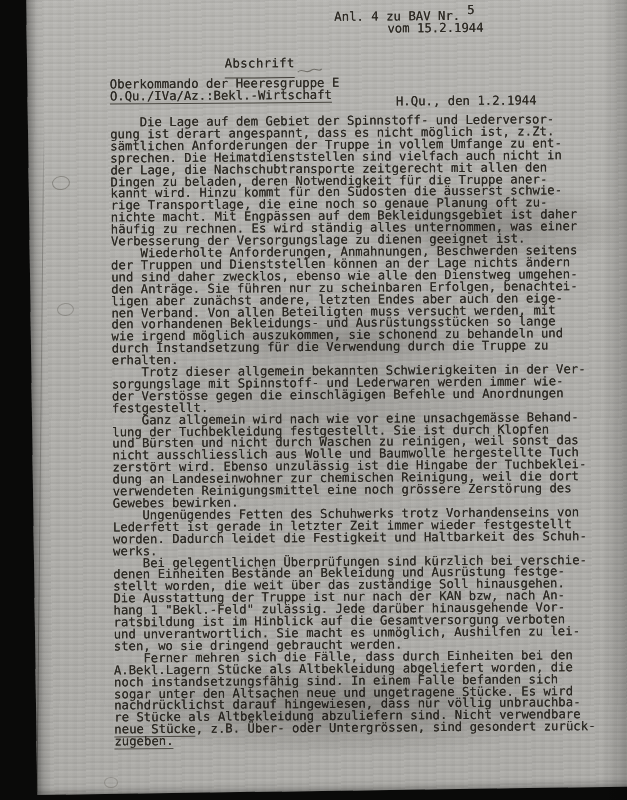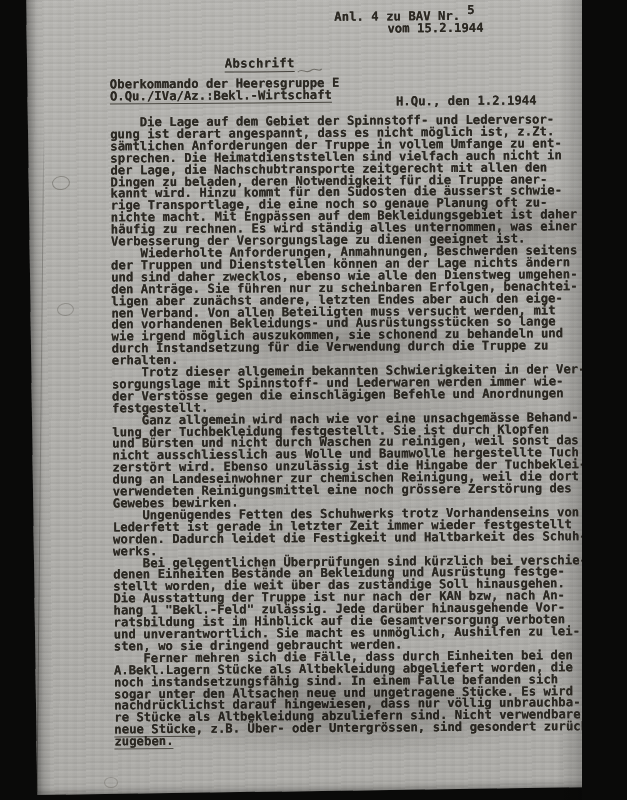--- a/index.html
+++ b/index.html
@@ -1,21 +1,21 @@
 <!DOCTYPE html>
 <html><head>
 <meta charset="utf-8">
 <style>
   html,body{margin:0;padding:0;}
   body{
     width:627px;height:800px;overflow:hidden;
     background:#0a0a09;
     font-family:"DejaVu Sans Mono","Liberation Mono",monospace;
   }
-  .scan{position:relative;width:582px;height:800px;overflow:hidden;font-weight:bold;}
+  .scan{position:relative;width:627px;height:800px;overflow:hidden;}
 
   
   .paper{
     position:absolute;left:26px;top:-12px;width:615px;height:807px;
     transform:rotate(-0.8deg);transform-origin:top left;
     background:
       repeating-linear-gradient(179deg,
         rgba(255,255,255,0.05) 0px, rgba(255,255,255,0.05) 2px,
         rgba(0,0,0,0) 2px, rgba(0,0,0,0) 5px,
         rgba(0,0,0,0.035) 5px, rgba(0,0,0,0.035) 7px),
@@ -63,21 +63,21 @@
   .content pre, .content div, .content span{
     font-family:"DejaVu Sans Mono","Liberation Mono",monospace;
   }
   .abs{position:absolute;}
   pre.para{margin:0;white-space:pre;}
   .anl-block{left:337px;top:12px;}
   .anl-num{position:relative;top:-6px;margin-left:7px;}
   .anl-line2{margin-left:53px;}
   .doc-title{
     left:227px;top:58px;letter-spacing:0.4px;
-    border-bottom:1.2px solid rgba(43,40,34,0.85);padding-bottom:1px;text-align:center;
+    border-bottom:1.2px solid rgba(43,40,34,0.85);padding-bottom:7px;text-align:center;
   }
   .tick{position:absolute;left:100%;top:8px;margin-left:2px;opacity:.55;}
   .sender{left:112px;top:78px;}
   .sender .u{
     display:inline-block;border-bottom:1.2px solid rgba(43,40,34,0.8);padding-bottom:0px;
   }
   .dateline{left:398px;top:97px;}
   .bodytext{left:112px;top:116px;width:500px;}
   .closing-line{white-space:pre;}
   .ul{border-bottom:1.1px solid rgba(43,40,34,0.75);}

